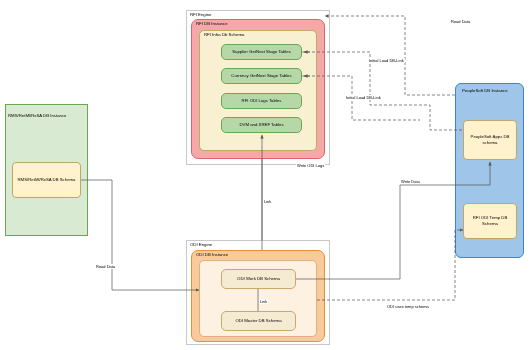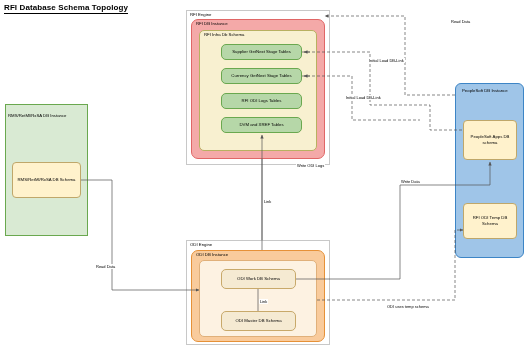--- a/index.html
+++ b/index.html
@@ -118,21 +118,20 @@
   svg.wires{
     position:absolute;left:0;top:0;width:529px;height:350px;
     pointer-events:none;
   }
 </style>
 </head>
 <body>
 
 <div id="canvas">
 
-  <div class="title">RFI Database Schema Topology</div>
 
   <div class="box rfi-engine" style="left:186px;top:10px;width:144px;height:155px;"></div>
   <div class="lbl-top" style="left:190px;top:12px;">RFI Engine</div>
 
   <div class="box rfi-db-instance" style="left:191px;top:19px;width:134px;height:140px;"></div>
   <div class="lbl-top" style="left:196px;top:21px;">RFI DB Instance</div>
 
   <div class="box rfi-infra" style="left:199px;top:30px;width:118px;height:121px;"></div>
   <div class="lbl-top" style="left:204px;top:32px;">RFI Infra Db Schema</div>
 

